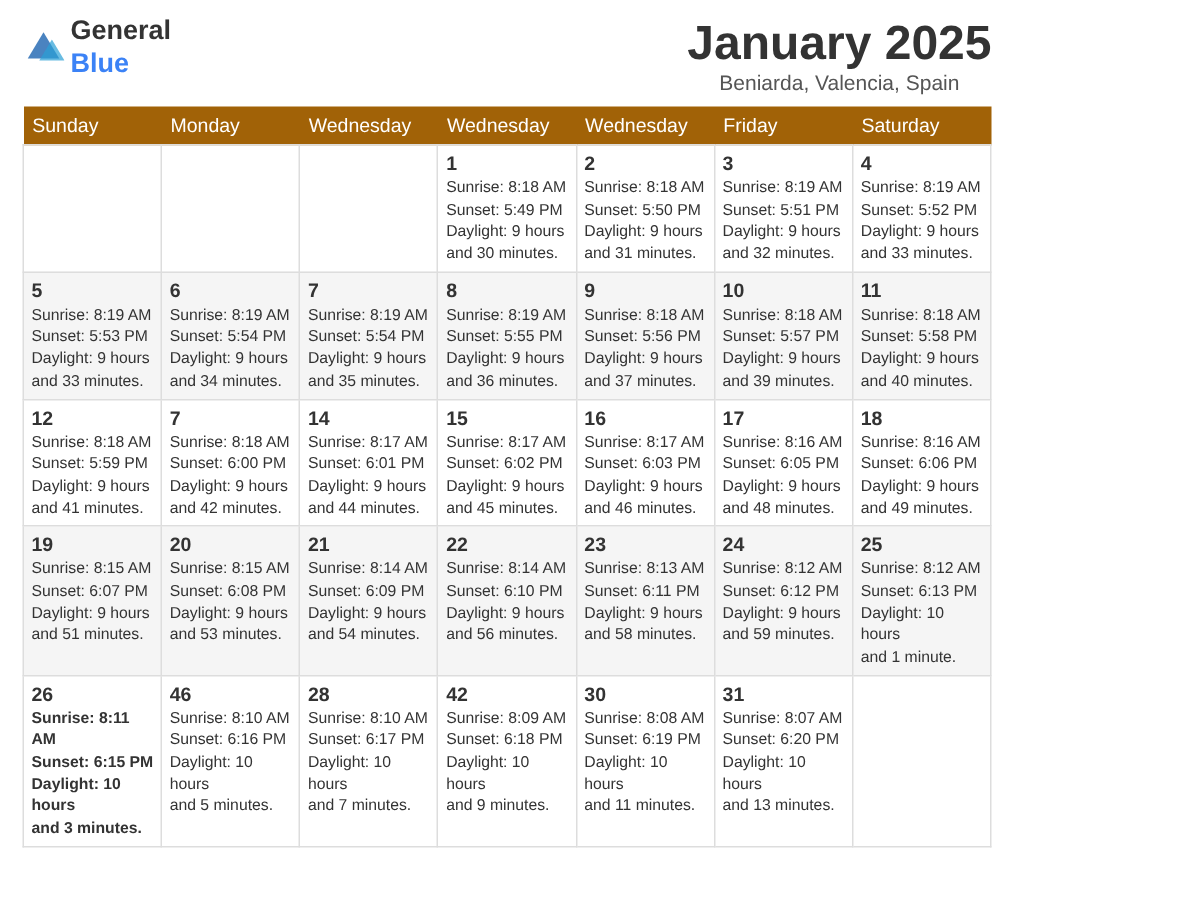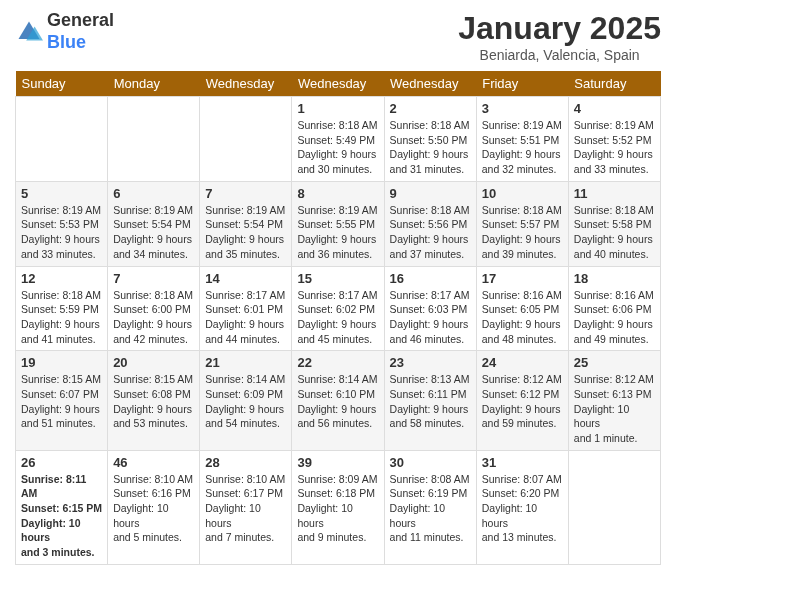--- a/index.html
+++ b/index.html
@@ -266,21 +266,21 @@
 and 5 minutes.</div>
           </td>
           <td>
             <div class="day-num">28</div>
             <div class="day-info" style="white-space: pre-line;">Sunrise: 8:10 AM
 Sunset: 6:17 PM
 Daylight: 10 hours
 and 7 minutes.</div>
           </td>
           <td>
-            <div class="day-num">39</div>
+            <div class="day-num">42</div>
             <div class="day-info" style="white-space: pre-line;">Sunrise: 8:09 AM
 Sunset: 6:18 PM
 Daylight: 10 hours
 and 9 minutes.</div>
           </td>
           <td>
             <div class="day-num">30</div>
             <div class="day-info" style="white-space: pre-line;">Sunrise: 8:08 AM
 Sunset: 6:19 PM
 Daylight: 10 hours

